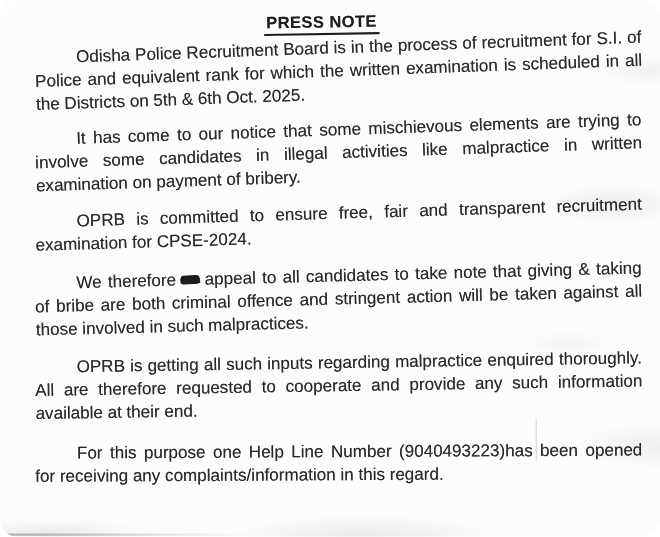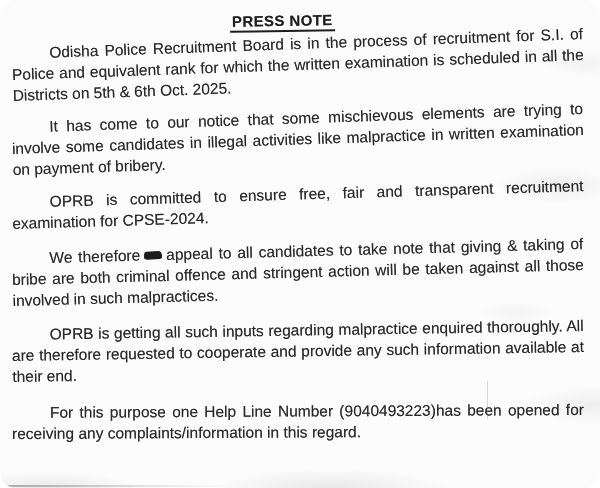--- a/index.html
+++ b/index.html
@@ -6,21 +6,21 @@
     margin: 0;
     padding: 0;
     background: #ffffff;
   }
   .page {
     position: relative;
     width: 600px;
     height: 488px;
     overflow: hidden;
     box-sizing: border-box;
-    padding: 10px 16px 0 12px;
+    padding: 10px 16px 0 32px;
     font-family: "Liberation Sans", sans-serif;
     color: #292929;
     background:
       radial-gradient(ellipse 90px 26px at 93% 38%, rgba(100,100,100,0.10), rgba(100,100,100,0) 70%),
       radial-gradient(ellipse 70px 20px at 98% 13%, rgba(100,100,100,0.07), rgba(100,100,100,0) 70%),
       radial-gradient(ellipse 110px 30px at 100% 83%, rgba(100,100,100,0.09), rgba(100,100,100,0) 70%),
       radial-gradient(ellipse 170px 28px at 55% 100%, rgba(90,90,90,0.12), rgba(90,90,90,0) 70%),
       radial-gradient(ellipse 130px 24px at 8% 100%, rgba(90,90,90,0.12), rgba(90,90,90,0) 70%),
       radial-gradient(ellipse 60px 16px at 86% 64%, rgba(110,110,110,0.06), rgba(110,110,110,0) 70%),
       #fcfcfc;

